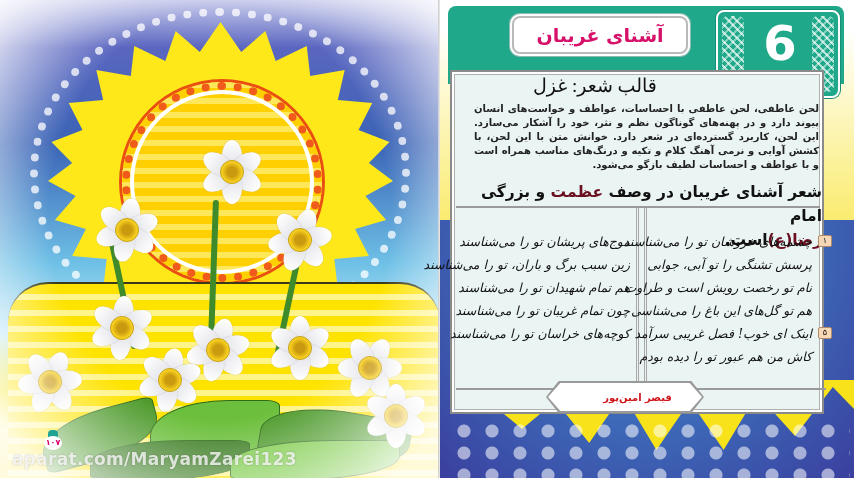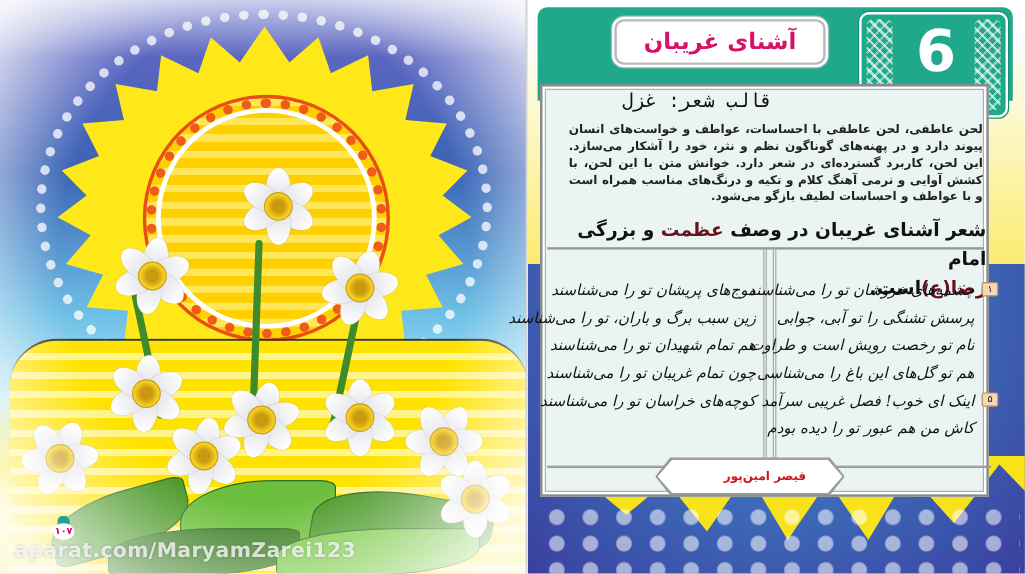--- a/index.html
+++ b/index.html
@@ -108,22 +108,22 @@
   }
   .lesson-sub {
     position: absolute; left: 28px; top: 62px; width: 68px; height: 14px; border-top: 1px solid #ffffff; border-bottom: 1px solid #ffffff;
     font-size: 8px; color: #ffffff; text-align: center; line-height: 12px; direction: rtl;
   }
   .content {
     position: absolute; left: 10px; top: 70px; width: 374px; height: 344px;
     background: #eaf5f3; border: 2px solid #8a8a8a; box-shadow: inset 0 0 0 2px #ffffff, inset 0 0 0 3px #b0b0b0;
   }
   .form-title {
-    position: absolute; left: 14px; top: 2px; width: 230px; text-align: center;
-    font-size: 16px; color: #111; direction: rtl; font-family: Liberation Mono, monospace;
+    position: absolute; left: 28px; top: 2px; width: 230px; text-align: center;
+    font-size: 19px; color: #111; direction: rtl; font-family: Liberation Serif, serif;
   }
   .intro {
     position: absolute; left: 22px; top: 30px; width: 345px; direction: rtl; text-align: justify;
     font-size: 10px; line-height: 14px; color: #222; font-weight: bold;
   }
   .poem-desc {
     position: absolute; left: 18px; top: 108px; width: 352px; direction: rtl; text-align: right;
     font-size: 15.5px; font-weight: bold; color: #111; line-height: 24px;
   }
   .poem-desc .hl { color: #6a1020; }

